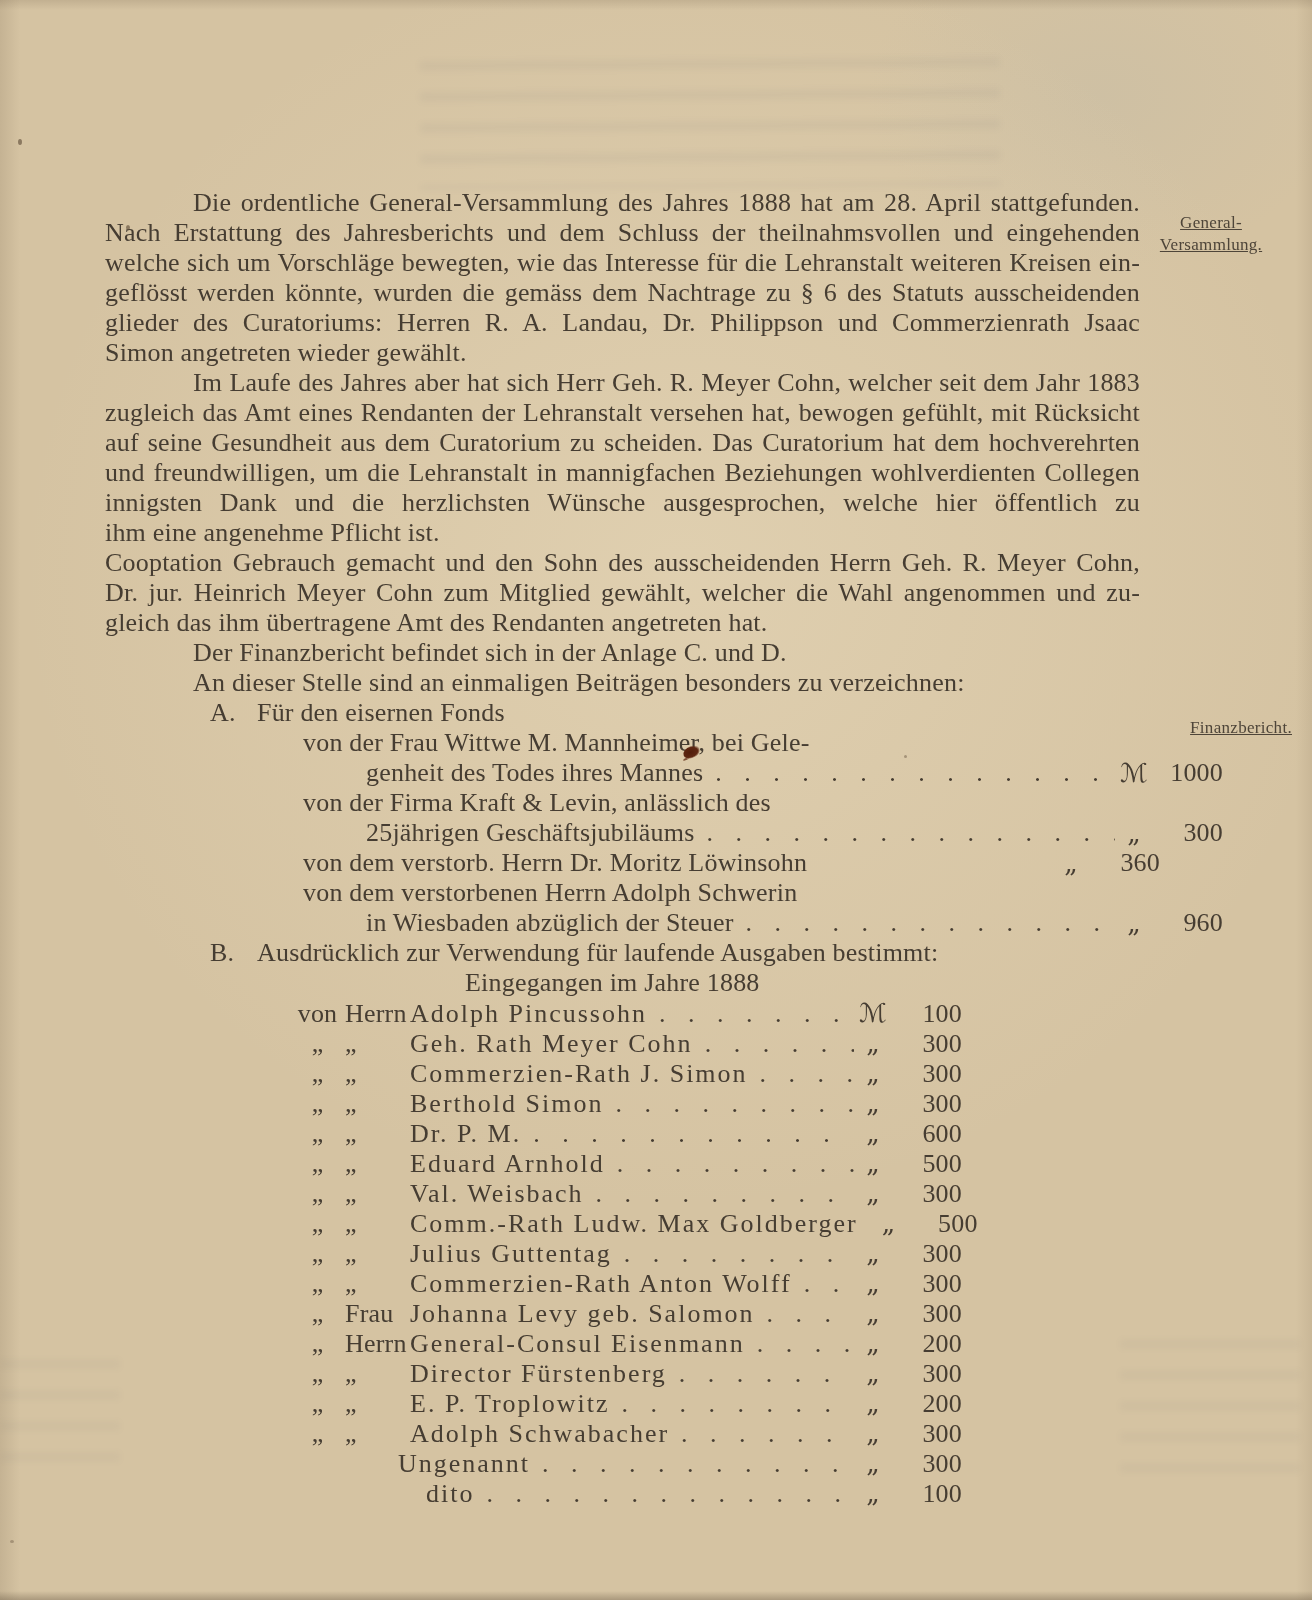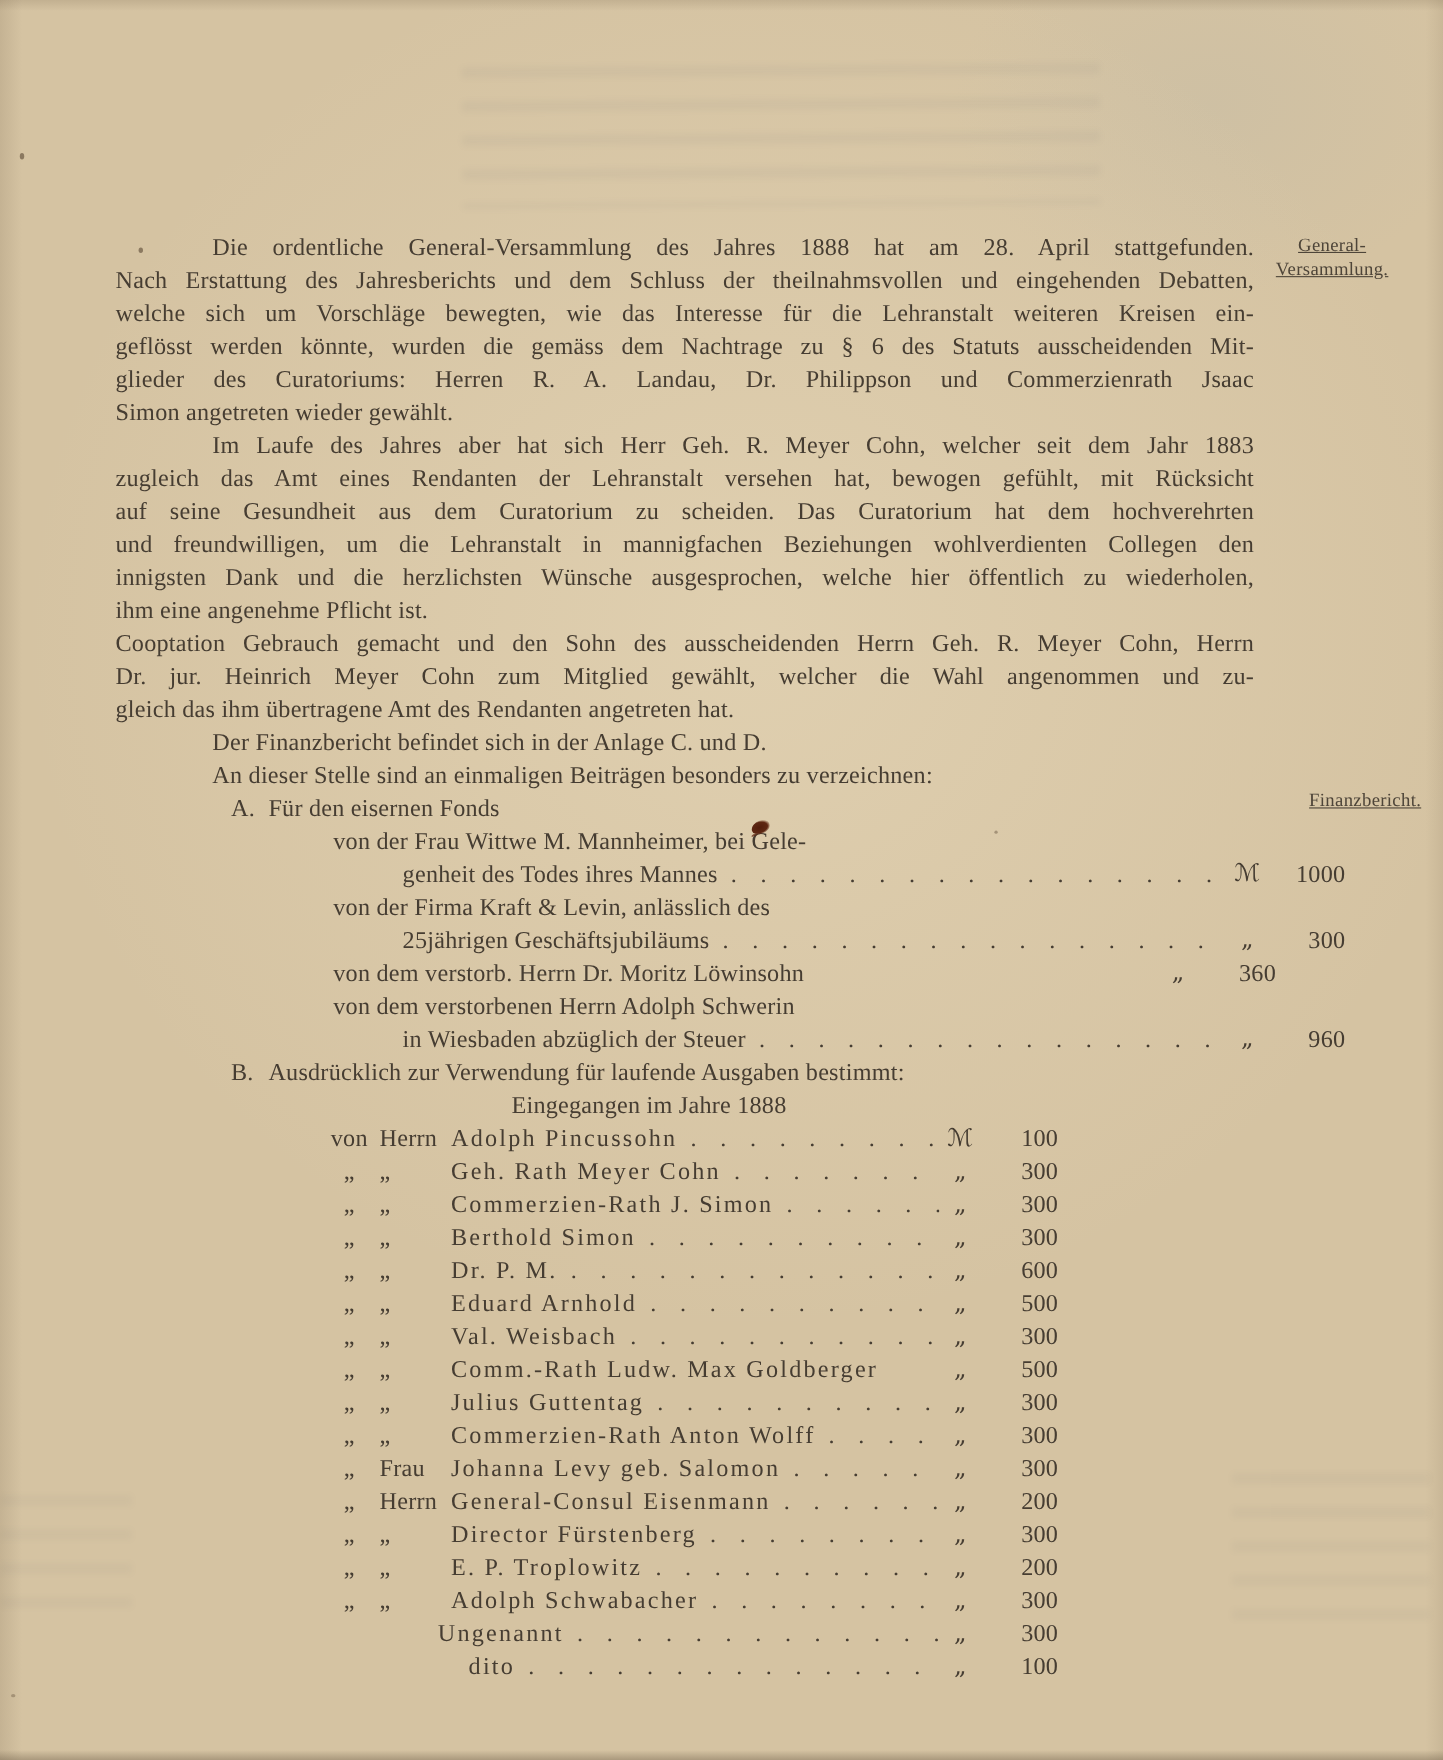--- a/index.html
+++ b/index.html
@@ -22,43 +22,43 @@
       linear-gradient(to top, rgba(70,56,40,0.30), rgba(70,56,40,0) 9px),
       linear-gradient(to right, rgba(96,78,56,0.14), rgba(96,78,56,0) 20px),
       linear-gradient(to left, rgba(96,78,56,0.10), rgba(96,78,56,0) 16px),
       radial-gradient(ellipse 70% 55% at 52% 36%, rgba(236,222,192,0.45), rgba(236,222,192,0) 72%),
       radial-gradient(ellipse 30% 18% at 84% 6%, rgba(175,178,170,0.18), rgba(175,178,170,0) 60%),
       var(--paper, #d5c3a2);
   }
   .flow {
     position: absolute;
     left: 105px;
-    top: 210px;
+    top: 188px;
     width: 1035px;
     color: var(--ink, #463d32);
-    font-size: 22px;
+    font-size: 26px;
     line-height: 30px;
     letter-spacing: 0.2px;
   }
   .para { margin: 0; }
   .line {
     height: 30px;
     line-height: 30px;
     overflow: hidden;
   }
   .line.j {
     text-align: justify;
     text-align-last: justify;
   }
   .line.ind { text-indent: 88px; }
 
   
   .fin-head { height: 30px; line-height: 30px; padding-left: 105px; }
   .fin-label { display: inline-block; min-width: 26px; }
-  .fin-title { margin-left: 8px; text-align: right; }
+  .fin-title { margin-left: 21px; text-align: right; }
   .fin-sub { height: 30px; line-height: 30px; padding-left: 360px; }
 
   .fin-line {
     display: flex;
     align-items: center;
     height: 30px;
     line-height: 30px;
     width: 857px;
   }
   .fin-line.lv1 { padding-left: 198px; }

